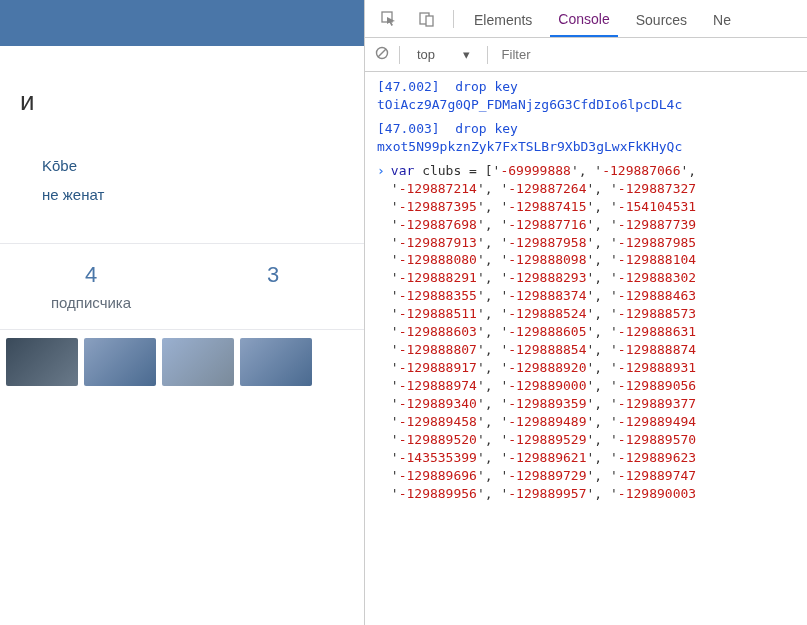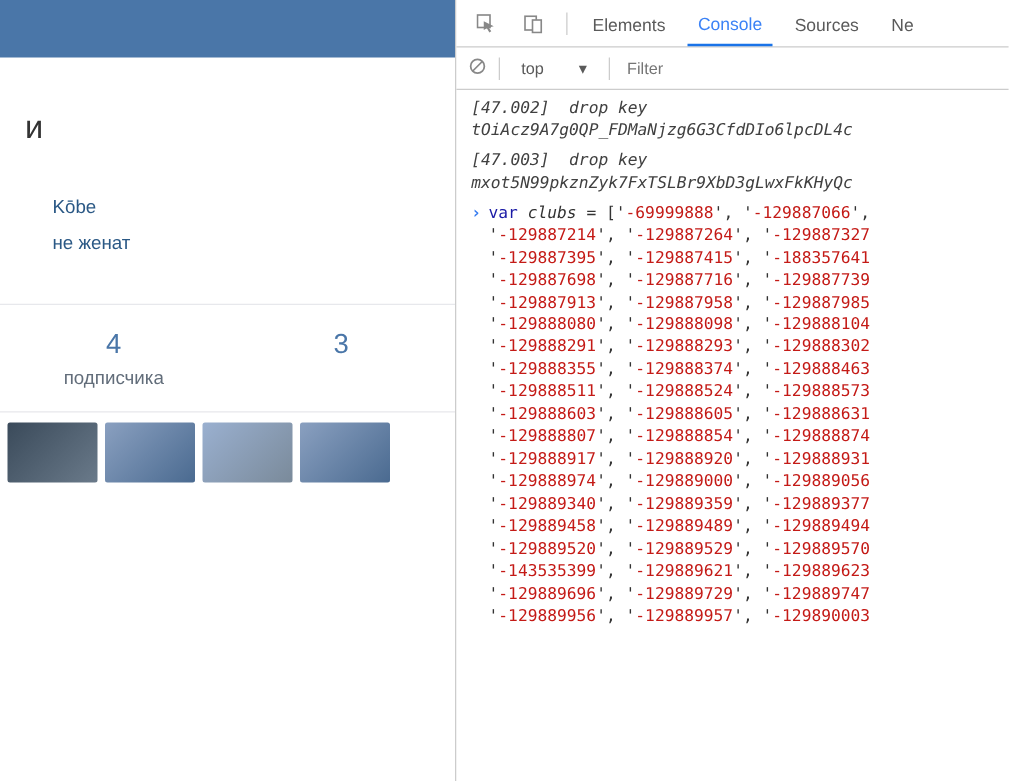--- a/index.html
+++ b/index.html
@@ -21,34 +21,34 @@
 .thumb { width: 72px; height: 48px; background: linear-gradient(135deg, #3a4a5a, #6a7a8a); border-radius: 2px; }
 .thumb.t2 { background: linear-gradient(135deg, #8aa0c0, #4a6a90); }
 .thumb.t3 { background: linear-gradient(135deg, #9ab0d0, #7a8a9a); }
 
 .right-pane { flex: 1; height: 625px; display: flex; flex-direction: column; background: #fff; }
 
 .dt-tabs { height: 38px; border-bottom: 1px solid #ccc; display: flex; align-items: center; padding: 0 10px; gap: 10px; font-size: 14px; color: #5a5a5a; }
 .dt-tabs .icon-btn { width: 28px; height: 22px; display: flex; align-items: center; justify-content: center; cursor: pointer; }
 .dt-tabs .sep { width: 1px; height: 18px; background: #ccc; margin: 0 2px; }
 .tab { padding: 10px 8px 8px; cursor: pointer; }
-.tab.active { color: #3b82f6; border-bottom: 2px solid #1a73e8; }
+.tab.active { color: #701a75; border-bottom: 2px solid #1a73e8; }
 
 .dt-toolbar { height: 34px; border-bottom: 1px solid #ccc; display: flex; align-items: center; padding: 0 10px; gap: 10px; font-size: 13px; color: #5a5a5a; }
 .context-selector { display: flex; align-items: center; gap: 28px; border: 1px solid transparent; padding: 2px 6px; cursor: pointer; }
 .filter-input { border: none; outline: none; font-size: 13px; color: #0f172a; padding: 2px 4px; flex: 1; }
 .tb-sep { width: 1px; height: 18px; background: #ccc; }
 
 .console-body { flex: 1; overflow: hidden; font-family: Consolas, Menlo, monospace; font-size: 13px; padding: 6px 0 0 12px; line-height: 1.38; }
-.msg { color: #404040; margin-bottom: 6px; white-space: pre; font-style: italic; }
+.msg { color: #1d4ed8; margin-bottom: 6px; white-space: pre; }
 .input-line { display: flex; align-items: flex-start; }
 .prompt-caret { color: #367cf1; margin-right: 6px; font-weight: bold; }
 .code-wrap { white-space: pre; color: #333; }
 .kw { color: #1a1aa6; }
-.vn { color: #333; font-style: italic; }
+.vn { color: #333; }
 .str { color: #c41a16; }
 .pl { color: #333; }
 </style>
 </head>
 <body>
 
 <div class="left-pane">
   <div class="left-header"></div>
   <div class="profile-header">и</div>
   <div class="profile-info">
@@ -113,21 +113,21 @@
 
   <div class="console-body">
     <div class="msg">[47.002]  drop key
 tOiAcz9A7g0QP_FDMaNjzg6G3CfdDIo6lpcDL4c</div>
     <div class="msg">[47.003]  drop key
 mxot5N99pkznZyk7FxTSLBr9XbD3gLwxFkKHyQc</div>
     <div class="input-line">
       <span class="prompt-caret">›</span>
       <div class="code-wrap" id="code-area"><span class="kw">var</span> <span class="vn">clubs</span> <span class="pl">= [</span><span class="pl">'</span><span class="str">-69999888</span><span class="pl">'</span><span class="pl">, </span><span class="pl">'</span><span class="str">-129887066</span><span class="pl">'</span><span class="pl">, </span>
 <span class="pl">'</span><span class="str">-129887214</span><span class="pl">'</span><span class="pl">, </span><span class="pl">'</span><span class="str">-129887264</span><span class="pl">'</span><span class="pl">, </span><span class="pl">'</span><span class="str">-129887327</span>
-<span class="pl">'</span><span class="str">-129887395</span><span class="pl">'</span><span class="pl">, </span><span class="pl">'</span><span class="str">-129887415</span><span class="pl">'</span><span class="pl">, </span><span class="pl">'</span><span class="str">-188357641</span>
+<span class="pl">'</span><span class="str">-129887395</span><span class="pl">'</span><span class="pl">, </span><span class="pl">'</span><span class="str">-129887415</span><span class="pl">'</span><span class="pl">, </span><span class="pl">'</span><span class="str">-154104531</span>
 <span class="pl">'</span><span class="str">-129887698</span><span class="pl">'</span><span class="pl">, </span><span class="pl">'</span><span class="str">-129887716</span><span class="pl">'</span><span class="pl">, </span><span class="pl">'</span><span class="str">-129887739</span>
 <span class="pl">'</span><span class="str">-129887913</span><span class="pl">'</span><span class="pl">, </span><span class="pl">'</span><span class="str">-129887958</span><span class="pl">'</span><span class="pl">, </span><span class="pl">'</span><span class="str">-129887985</span>
 <span class="pl">'</span><span class="str">-129888080</span><span class="pl">'</span><span class="pl">, </span><span class="pl">'</span><span class="str">-129888098</span><span class="pl">'</span><span class="pl">, </span><span class="pl">'</span><span class="str">-129888104</span>
 <span class="pl">'</span><span class="str">-129888291</span><span class="pl">'</span><span class="pl">, </span><span class="pl">'</span><span class="str">-129888293</span><span class="pl">'</span><span class="pl">, </span><span class="pl">'</span><span class="str">-129888302</span>
 <span class="pl">'</span><span class="str">-129888355</span><span class="pl">'</span><span class="pl">, </span><span class="pl">'</span><span class="str">-129888374</span><span class="pl">'</span><span class="pl">, </span><span class="pl">'</span><span class="str">-129888463</span>
 <span class="pl">'</span><span class="str">-129888511</span><span class="pl">'</span><span class="pl">, </span><span class="pl">'</span><span class="str">-129888524</span><span class="pl">'</span><span class="pl">, </span><span class="pl">'</span><span class="str">-129888573</span>
 <span class="pl">'</span><span class="str">-129888603</span><span class="pl">'</span><span class="pl">, </span><span class="pl">'</span><span class="str">-129888605</span><span class="pl">'</span><span class="pl">, </span><span class="pl">'</span><span class="str">-129888631</span>
 <span class="pl">'</span><span class="str">-129888807</span><span class="pl">'</span><span class="pl">, </span><span class="pl">'</span><span class="str">-129888854</span><span class="pl">'</span><span class="pl">, </span><span class="pl">'</span><span class="str">-129888874</span>
 <span class="pl">'</span><span class="str">-129888917</span><span class="pl">'</span><span class="pl">, </span><span class="pl">'</span><span class="str">-129888920</span><span class="pl">'</span><span class="pl">, </span><span class="pl">'</span><span class="str">-129888931</span>
 <span class="pl">'</span><span class="str">-129888974</span><span class="pl">'</span><span class="pl">, </span><span class="pl">'</span><span class="str">-129889000</span><span class="pl">'</span><span class="pl">, </span><span class="pl">'</span><span class="str">-129889056</span>

